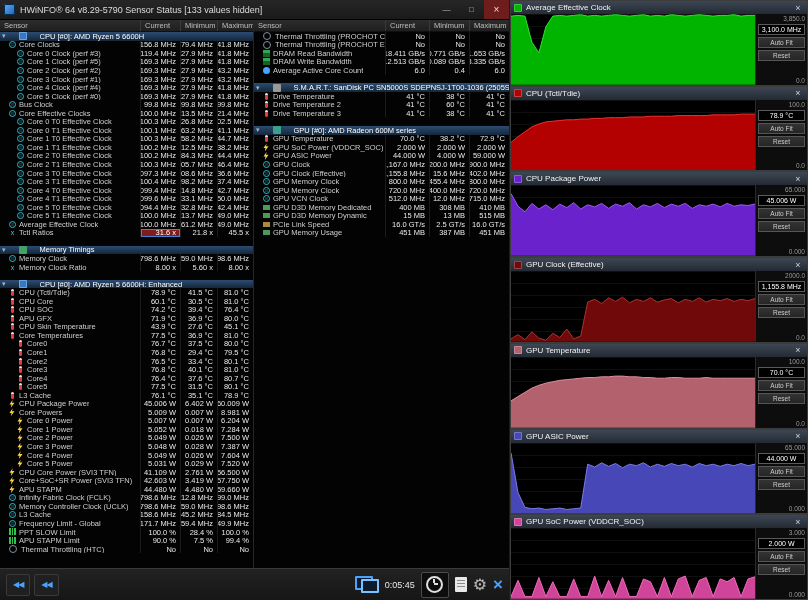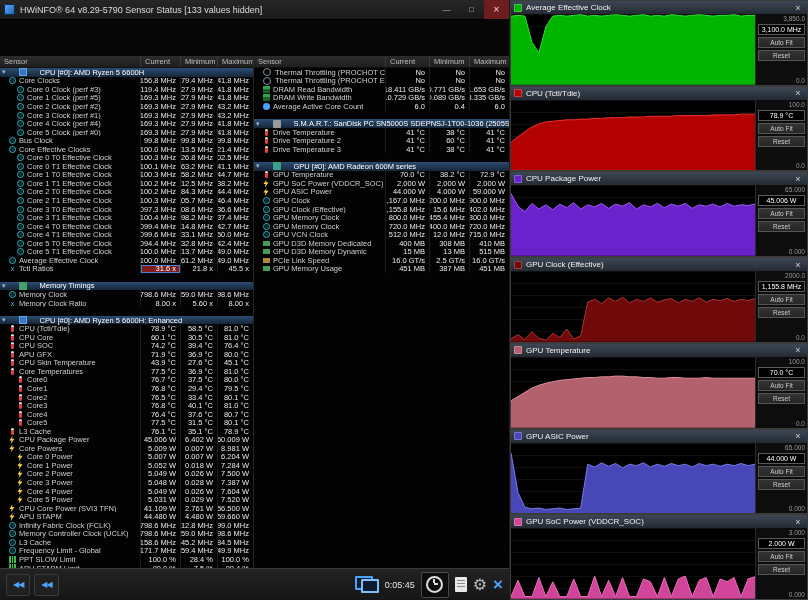--- a/index.html
+++ b/index.html
@@ -13,21 +13,21 @@
     display:flex;align-items:center;gap:5px;padding-left:4px;border-bottom:1px solid #000;}
   .app-icon{width:11px;height:11px;border-radius:2px;flex:none;
     background:linear-gradient(135deg,#5fb0ff,#1b5fb8);box-shadow:0 0 0 1px #0a2a4a inset;}
   .title{font-size:9px;color:#dcdcdc;flex:1;white-space:nowrap;overflow:hidden;}
   .wc{display:flex;height:100%;}
   .wc .wbtn{width:25px;height:100%;border:0;background:transparent;color:#c0c0c0;font-size:8px;
     display:flex;align-items:center;justify-content:center;padding:0;}
   .wc .close{background:#6e1d1d;color:#f0dada;font-size:10px;}
 
   
-  .tables{flex:1;display:flex;overflow:hidden;background:#030303;margin-top:36px;}
+  .tables{flex:1;display:flex;overflow:hidden;background:#030303;}
   .table{display:flex;flex-direction:column;overflow:hidden;}
   .table.left{width:253px;flex:none;border-right:1px solid #262626;}
   .table.right{flex:1;}
   .thead{height:11px;flex:none;background:linear-gradient(180deg,#2c2c2c,#1f1f1f);
     border-bottom:1px solid #101010;display:grid;align-items:center;font-size:7.5px;color:#bdbdbd;}
   .table.left .thead,.table.left .srow{grid-template-columns:1fr 40px 37px 36px;}
   .table.right .thead,.table.right .srow{grid-template-columns:1fr 44px 40px 40px;}
   .thead span{padding-left:4px;height:100%;display:flex;align-items:center;border-left:1px solid #3a3a3a;
     white-space:nowrap;overflow:hidden;}
   .thead span:first-child{border-left:none;}
@@ -379,21 +379,21 @@
               <span class="sec-ch">▾</span>
               <span class="sic sic-cpu"></span>
               <span class="sec-l">CPU [#0]: AMD Ryzen 5 6600H: Enhanced</span>
             </div>
             <div class="srow">
               <span class="lblc">
                 <span class="ic ic-temp"></span>
                 <span class="ltxt">CPU (Tctl/Tdie)</span>
               </span>
               <span class="v">78.9 °C</span>
-              <span class="v">58.5 °C</span>
+              <span class="v">41.5 °C</span>
               <span class="v">81.0 °C</span>
             </div>
             <div class="srow">
               <span class="lblc">
                 <span class="ic ic-temp"></span>
                 <span class="ltxt">CPU Core</span>
               </span>
               <span class="v">60.1 °C</span>
               <span class="v">30.5 °C</span>
               <span class="v">81.0 °C</span>
@@ -570,20 +570,29 @@
               <span class="v">7.520 W</span>
             </div>
             <div class="srow">
               <span class="lblc">
                 <span class="ic ic-power"></span>
                 <span class="ltxt">CPU Core Power (SVI3 TFN)</span>
               </span>
               <span class="v">41.109 W</span>
               <span class="v">2.761 W</span>
               <span class="v">56.500 W</span>
+            </div>
+            <div class="srow">
+              <span class="lblc">
+                <span class="ic ic-power"></span>
+                <span class="ltxt">Core+SoC+SR Power (SVI3 TFN)</span>
+              </span>
+              <span class="v">42.603 W</span>
+              <span class="v">3.419 W</span>
+              <span class="v">57.750 W</span>
             </div>
             <div class="srow">
               <span class="lblc">
                 <span class="ic ic-power"></span>
                 <span class="ltxt">APU STAPM</span>
               </span>
               <span class="v">44.480 W</span>
               <span class="v">4.480 W</span>
               <span class="v">59.660 W</span>
             </div>
@@ -685,21 +694,21 @@
               </span>
               <span class="v">18.411 GB/s</span>
               <span class="v">0.771 GB/s</span>
               <span class="v">21.653 GB/s</span>
             </div>
             <div class="srow">
               <span class="lblc">
                 <span class="ic ic-bw"></span>
                 <span class="ltxt">DRAM Write Bandwidth</span>
               </span>
-              <span class="v">10.729 GB/s</span>
+              <span class="v">12.513 GB/s</span>
               <span class="v">0.089 GB/s</span>
               <span class="v">13.335 GB/s</span>
             </div>
             <div class="srow">
               <span class="lblc">
                 <span class="ic ic-count"></span>
                 <span class="ltxt">Average Active Core Count</span>
               </span>
               <span class="v">6.0</span>
               <span class="v">0.4</span>

